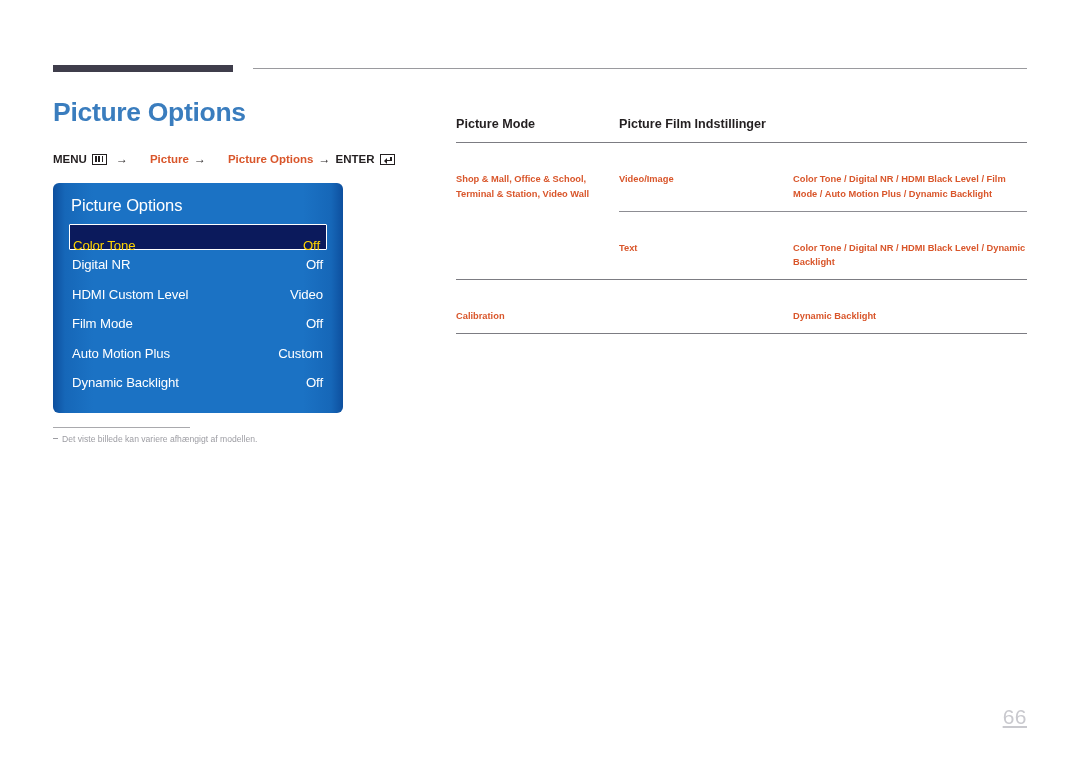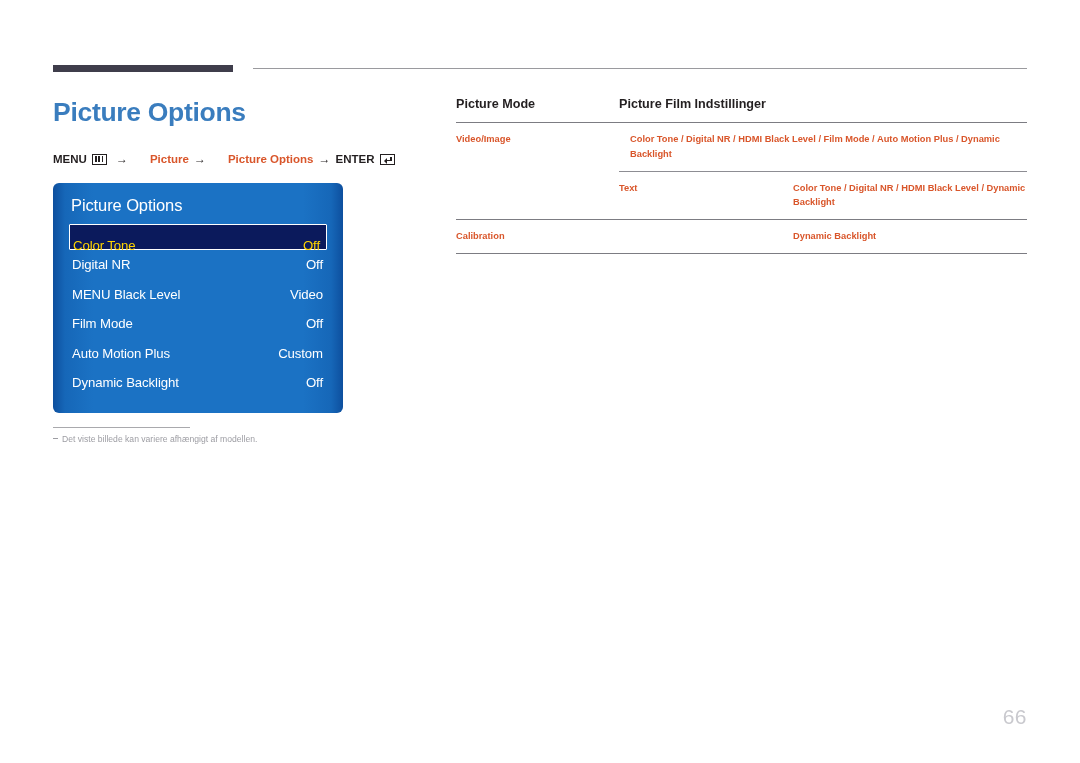--- a/index.html
+++ b/index.html
@@ -206,20 +206,21 @@
   .table {
     position: absolute;
     left: 456px;
     top: 95px;
     width: 571px;
   }
   .t-row {
     position: relative;
     display: flex;
     align-items: flex-start;
+    margin-top: 20px;
   }
   .c1 { width: 163px; flex: 0 0 163px; padding-right: 8px; }
   .c2 { width: 174px; flex: 0 0 174px; padding-right: 8px; }
   .c3 { flex: 1 1 auto; }
 
   .t-head {
     font-size: 12.6px;
     font-weight: bold;
     color: #231f20;
     line-height: 1.45;
@@ -246,20 +247,21 @@
   }
 
   
   .page-num {
     position: absolute;
     right: 53px;
     top: 705px;
     font-size: 21px;
     color: #c9c9ce;
     letter-spacing: 0.5px;
+    text-decoration: underline;
   }
 </style>
 </head>
 <body>
 
 <div class="top-bar-dark"></div>
 <div class="top-bar-thin"></div>
 
 <div class="page-title">Picture Options</div>
 
@@ -291,21 +293,21 @@
       <span class="label">Color Tone</span>
       <span class="value">Off</span>
     </div>
 
     <div class="osd-row">
       <span class="label">Digital NR</span>
       <span class="value">Off</span>
     </div>
 
     <div class="osd-row">
-      <span class="label">MENU Black Level</span>
+      <span class="label">HDMI Custom Level</span>
       <span class="value">Video</span>
     </div>
 
     <div class="osd-row">
       <span class="label">Film Mode</span>
       <span class="value">Off</span>
     </div>
 
     <div class="osd-row">
       <span class="label">Auto Motion Plus</span>
@@ -328,20 +330,21 @@
 
 <div class="table">
 
   <div class="t-row">
     <div class="c1 t-head">Picture Mode</div>
     <div class="c2 t-head">Picture Film Indstillinger</div>
   </div>
   <div class="rule-full"></div>
 
   <div class="t-row">
+    <div class="c1 t-body">Shop &amp; Mall, Office &amp; School, Terminal &amp; Station, Video Wall</div>
     <div class="c2 t-body">Video/Image</div>
     <div class="c3 t-body">Color Tone / Digital NR / HDMI Black Level / Film Mode / Auto Motion Plus / Dynamic Backlight</div>
   </div>
   <div class="rule-part"></div>
 
   <div class="t-row">
     <div class="c1 t-body"></div>
     <div class="c2 t-body">Text</div>
     <div class="c3 t-body">Color Tone / Digital NR / HDMI Black Level / Dynamic Backlight</div>
   </div>

